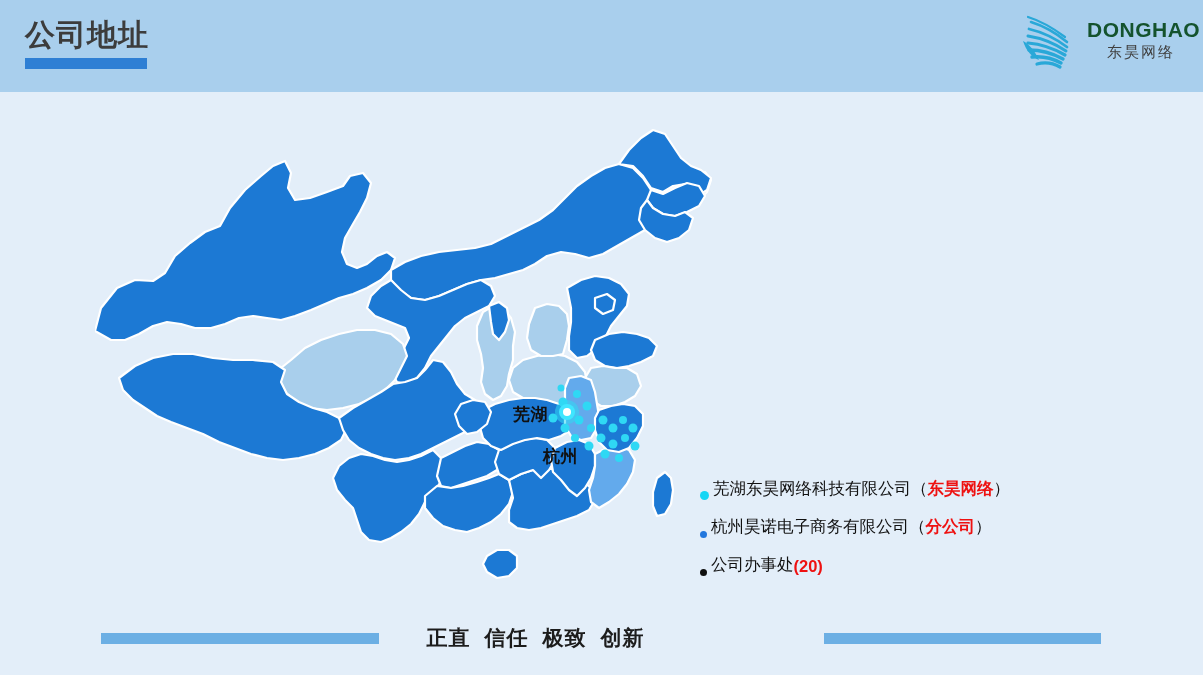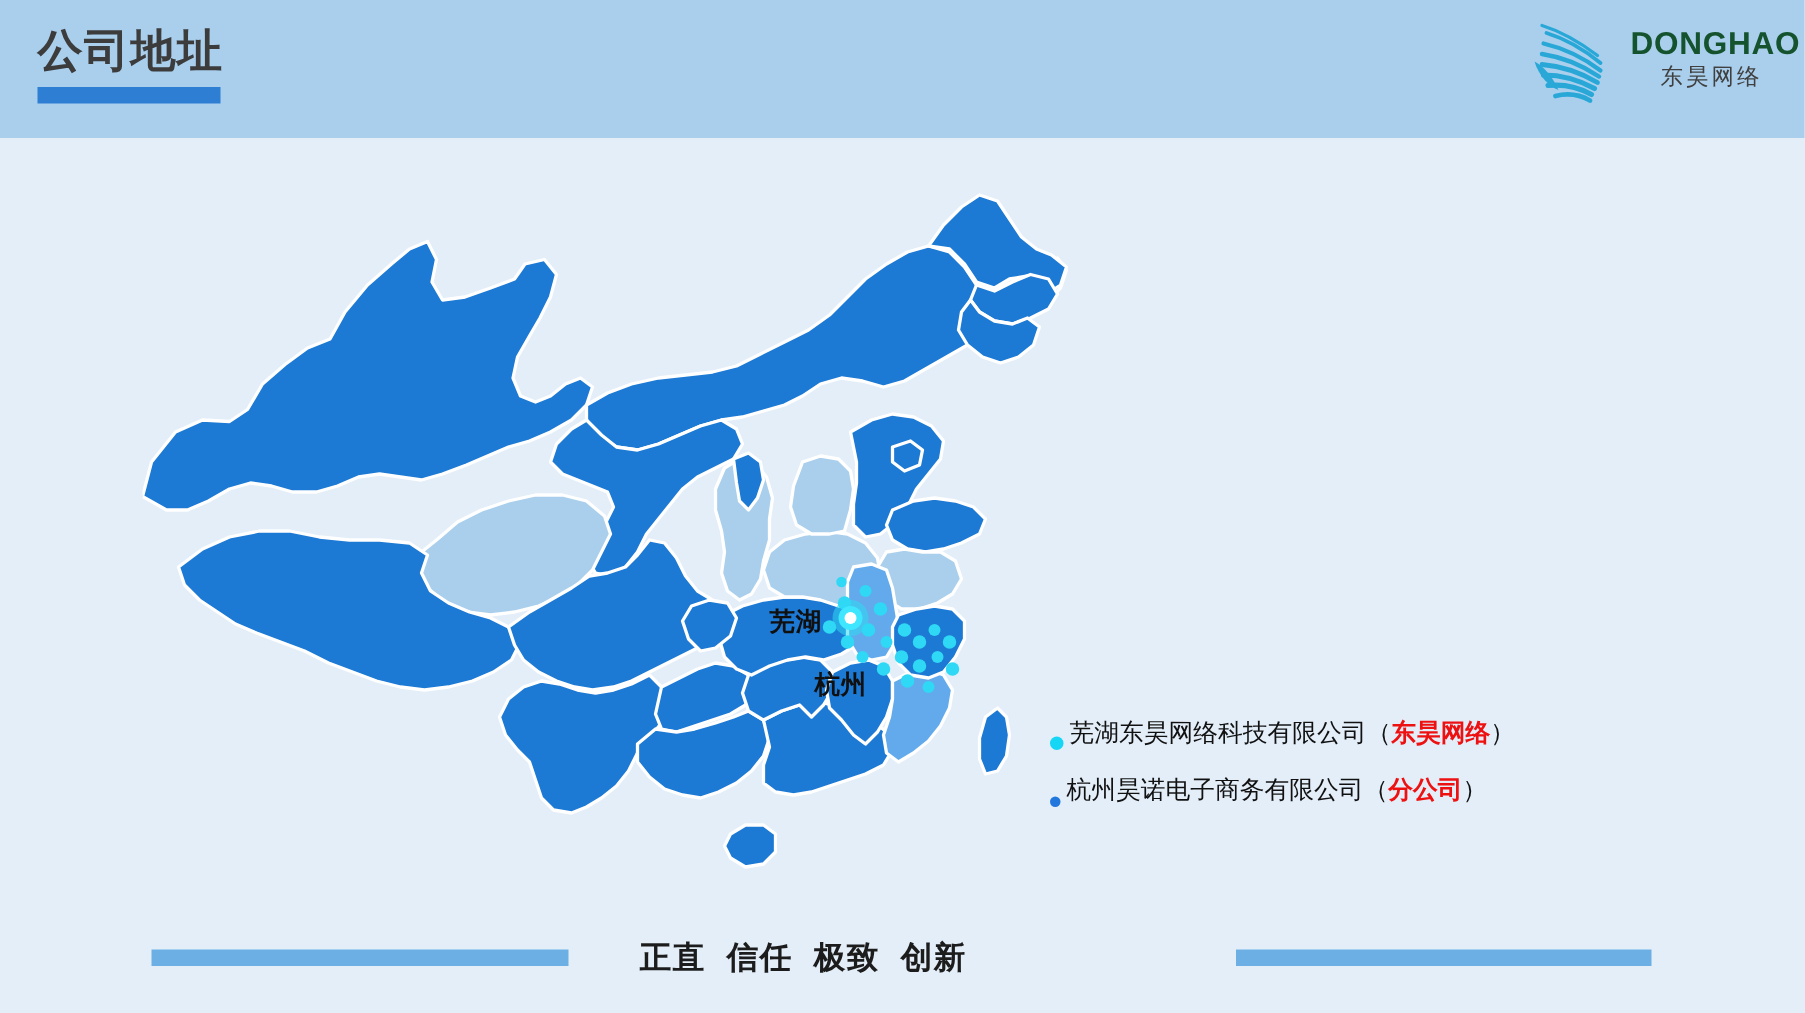--- a/index.html
+++ b/index.html
@@ -300,20 +300,25 @@
   </div>
 
   <div class="legend-row">
     <span class="legend-dot small" style="background:#2277dd"></span>
     <span class="legend-main">杭州昊诺电子商务有限公司</span>
     <span class="legend-paren">（</span>
     <span class="legend-tag legend-tag-tight">分公司</span>
     <span class="legend-paren">）</span>
   </div>
 
+  <div class="legend-row">
+    <span class="legend-dot small" style="background:#101010"></span>
+    <span class="legend-main">公司办事处</span>
+    <span class="legend-tag legend-tag-tight">(20)</span>
+  </div>
 
 </div>
 
 <div class="footer-bar left"></div>
 <div class="footer-bar right"></div>
 <div class="footer-slogan">
   <span>正直</span><span>信任</span><span>极致</span><span>创新</span>
 </div>
 
 </body></html>

